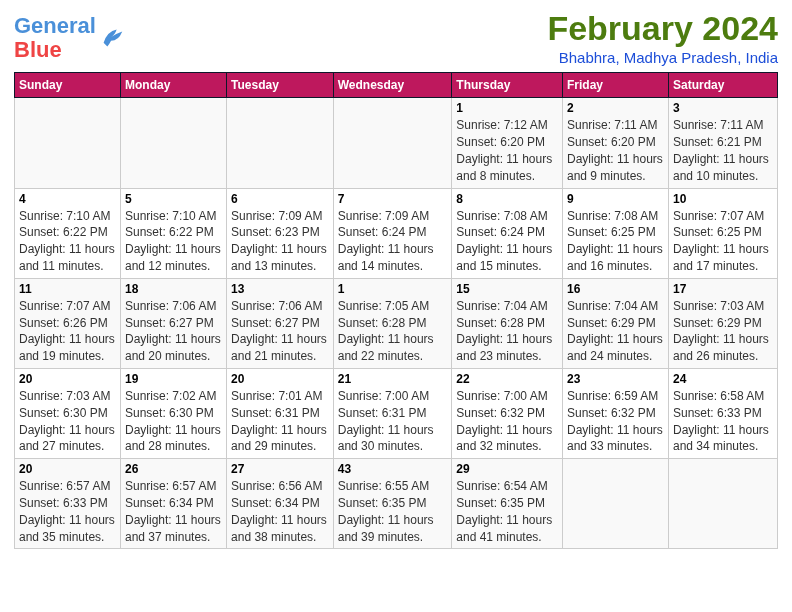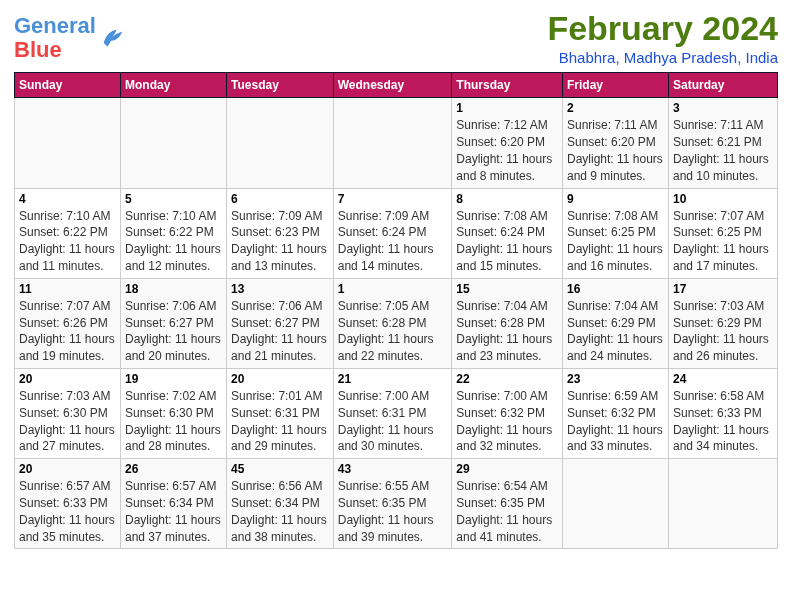--- a/index.html
+++ b/index.html
@@ -242,21 +242,21 @@
         <tr>
           <td>
             <span class="day-number">20</span>
             <div class="day-info">Sunrise: 6:57 AM<br>Sunset: 6:33 PM<br>Daylight: 11 hours and 35 minutes.</div>
           </td>
           <td>
             <span class="day-number">26</span>
             <div class="day-info">Sunrise: 6:57 AM<br>Sunset: 6:34 PM<br>Daylight: 11 hours and 37 minutes.</div>
           </td>
           <td>
-            <span class="day-number">45</span>
+            <span class="day-number">27</span>
             <div class="day-info">Sunrise: 6:56 AM<br>Sunset: 6:34 PM<br>Daylight: 11 hours and 38 minutes.</div>
           </td>
           <td>
             <span class="day-number">43</span>
             <div class="day-info">Sunrise: 6:55 AM<br>Sunset: 6:35 PM<br>Daylight: 11 hours and 39 minutes.</div>
           </td>
           <td>
             <span class="day-number">29</span>
             <div class="day-info">Sunrise: 6:54 AM<br>Sunset: 6:35 PM<br>Daylight: 11 hours and 41 minutes.</div>
           </td>

